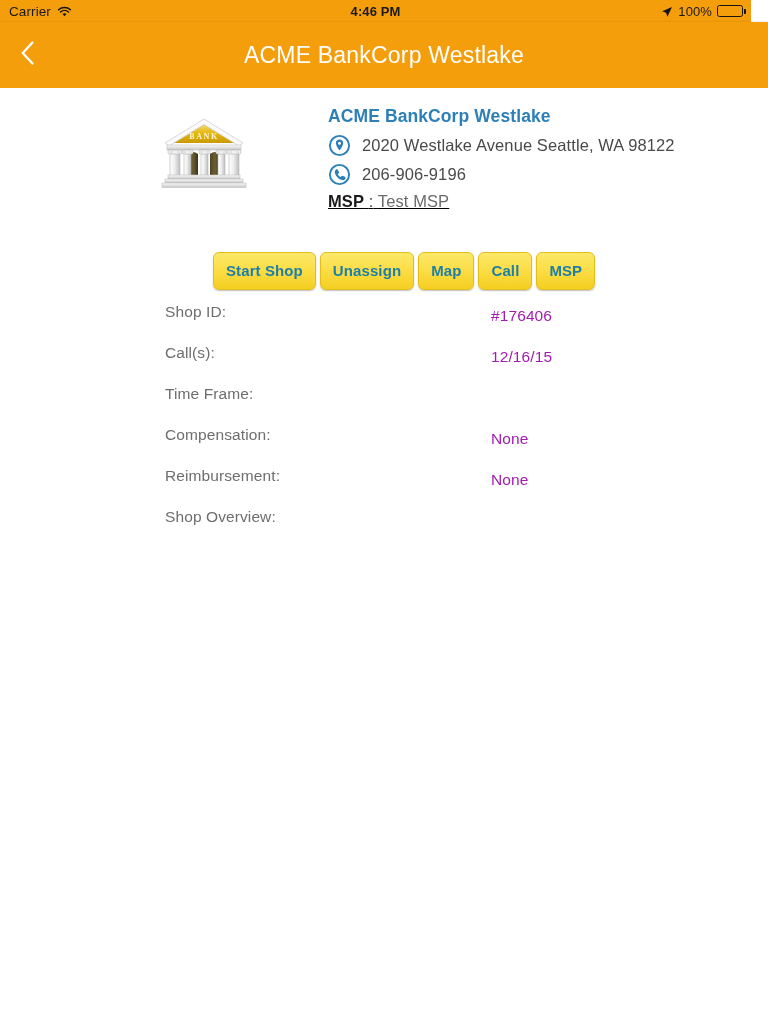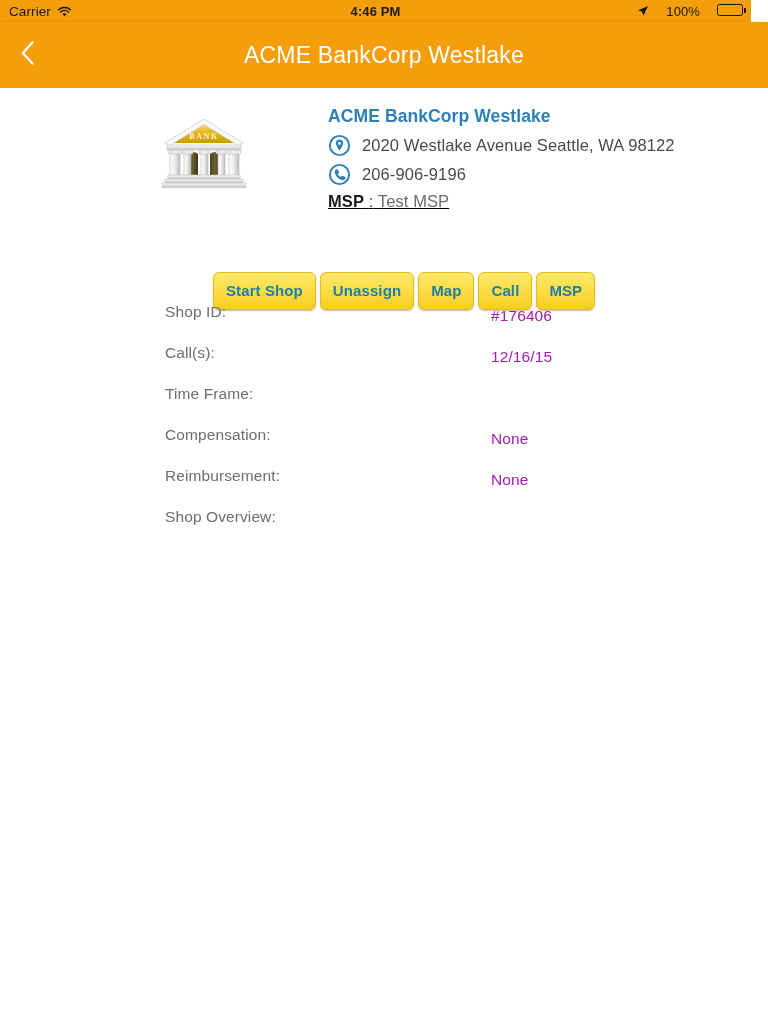--- a/index.html
+++ b/index.html
@@ -37,21 +37,22 @@
     position: absolute;
     left: 0; right: 0;
     text-align: center;
     font-weight: bold;
     font-size: 13px;
   }
   #status-right {
     position: absolute;
     right: 8px;
     display: flex;
-    gap: 17px;
+    align-items: center;
+    gap: 5px;
     font-size: 13px;
   }
   .wifi-icon { display: inline-block; width: 15px; height: 12px; position: relative; top: 1px; }
   .loc-arrow { display: inline-block; width: 12px; height: 12px; position: relative; top: 1px; }
   .battery {
     width: 26px; height: 12px;
     border: 1.4px solid #141414;
     border-radius: 2.5px;
     position: relative;
     padding: 1.2px;
@@ -147,21 +148,20 @@
   #msp-key { color: #1a1a1a; font-weight: bold; }
   #msp-sep { color: #4a4a4a; }
   #msp-val { color: #6b6b6b; }
 
   
   #action-buttons {
     position: absolute;
     left: 213px; top: 164px;
     display: flex;
     gap: 4px;
-    margin-top: 20px;
   }
   .action-button {
     background: linear-gradient(180deg, #FCE96A 0%, #FBDD45 48%, #F5CE21 100%);
     border: 1px solid #E3BE1A;
     border-radius: 6px;
     box-shadow: 0 1px 1.5px rgba(0,0,0,.25);
     color: #1E7FA8;
     font-size: 15px;
     font-weight: bold;
     letter-spacing: .1px;

